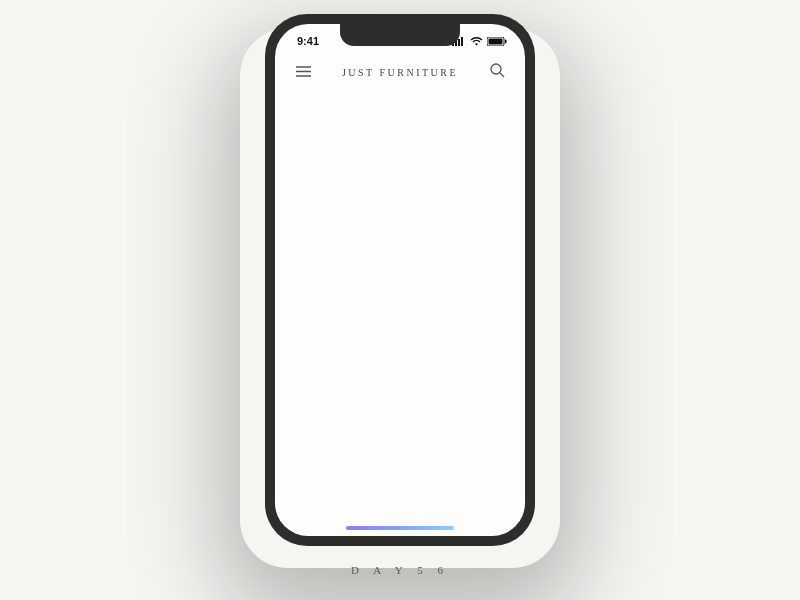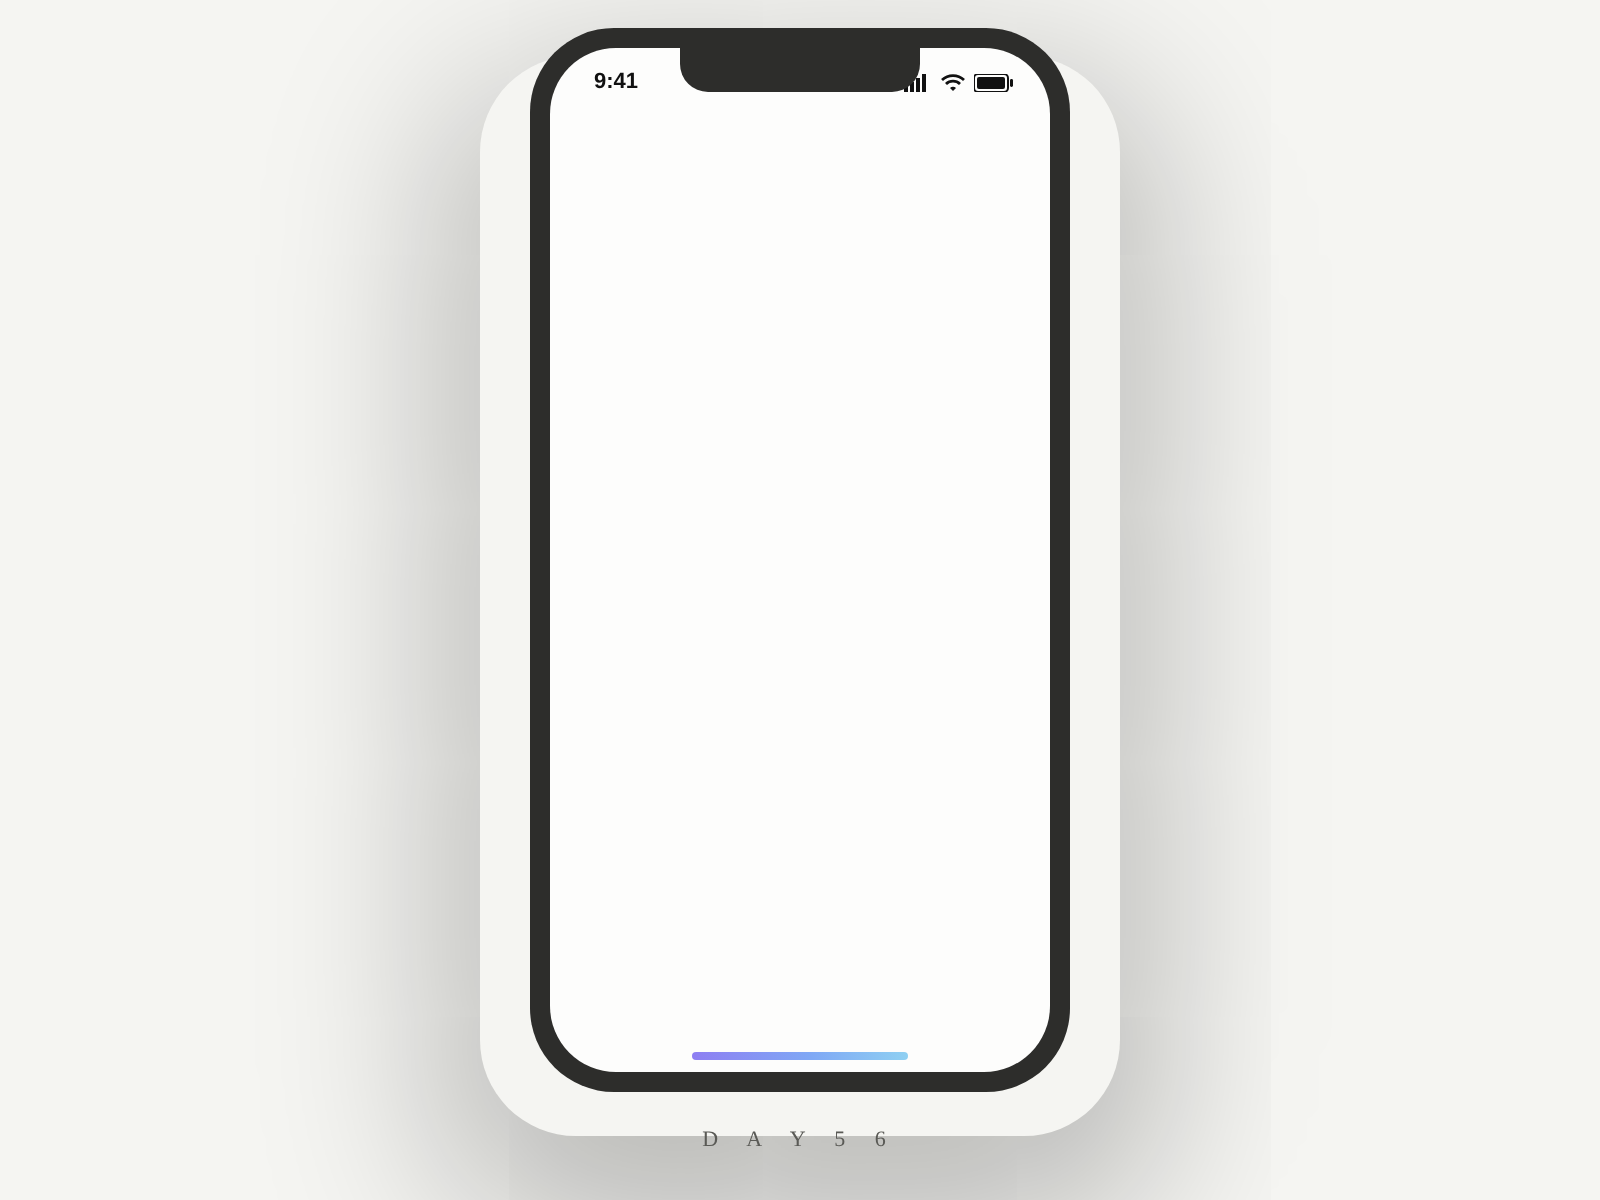--- a/index.html
+++ b/index.html
@@ -146,18 +146,38 @@
         <span class="battery-icon">
           <svg width="20" height="9" viewBox="0 0 20 9">
             <rect x="0" y="0" width="17" height="9" rx="2" fill="none" stroke="#111" stroke-width="1"></rect>
             <rect x="1.5" y="1.5" width="14" height="6" rx="1" fill="#111"></rect>
             <rect x="18" y="2.5" width="1.5" height="4" rx="0.7" fill="#111"></rect>
           </svg>
         </span>
       </div>
     </div>
 
+    <div class="app-header">
+      <div class="menu-btn">
+        <span>
+          <svg width="15" height="11" viewBox="0 0 15 11">
+            <line x1="0" y1="1" x2="15" y2="1" stroke="#555" stroke-width="1.3"></line>
+            <line x1="0" y1="5.5" x2="15" y2="5.5" stroke="#555" stroke-width="1.3"></line>
+            <line x1="0" y1="10" x2="15" y2="10" stroke="#555" stroke-width="1.3"></line>
+          </svg>
+        </span>
+      </div>
+      <div class="app-title">JUST FURNITURE</div>
+      <div class="search-btn">
+        <span>
+          <svg width="15" height="15" viewBox="0 0 15 15">
+            <circle cx="6" cy="6" r="5" fill="none" stroke="#555" stroke-width="1.3"></circle>
+            <line x1="10" y1="10" x2="14" y2="14" stroke="#555" stroke-width="1.3"></line>
+          </svg>
+        </span>
+      </div>
+    </div>
 
     <div class="home-indicator"></div>
   </div>
 </div>
 
 <div class="caption">D A Y  5 6</div>
 
 </body></html>

